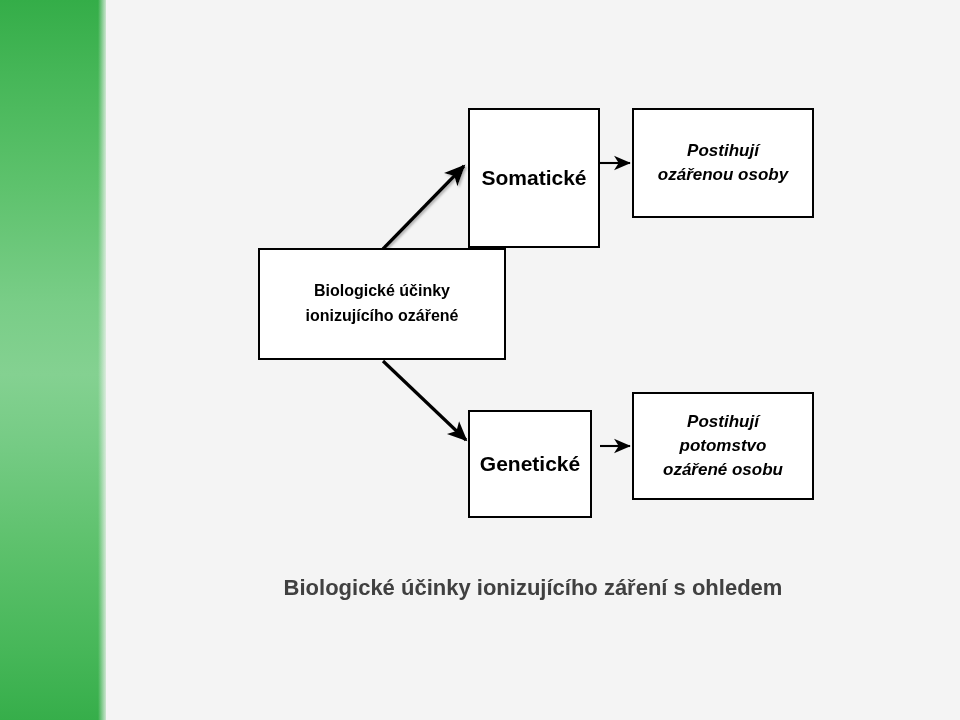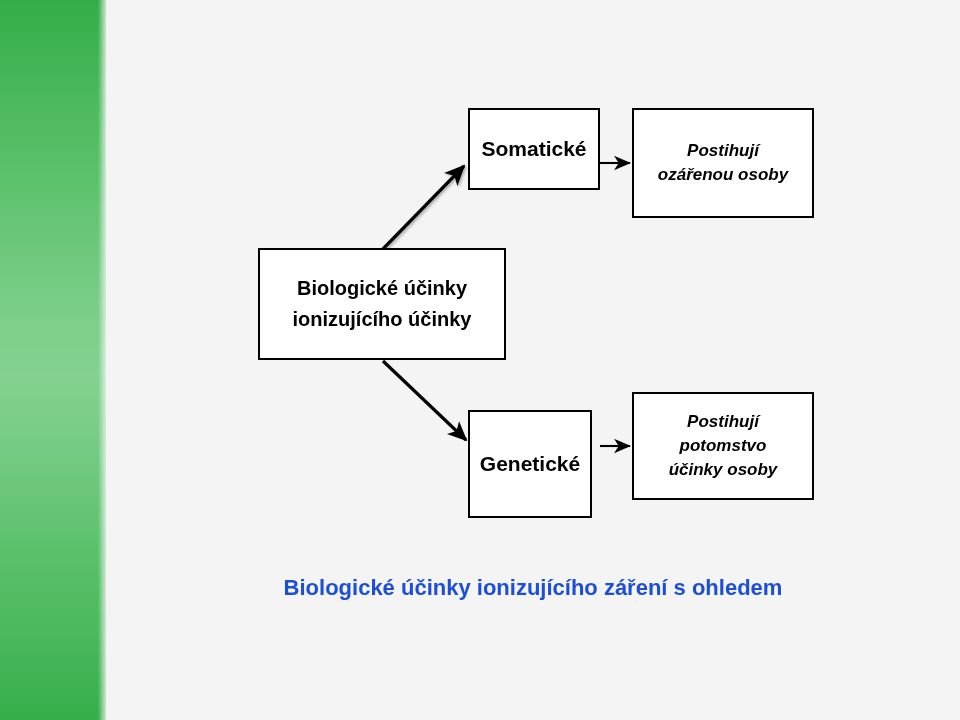--- a/index.html
+++ b/index.html
@@ -65,31 +65,31 @@
   }
 
   
   #node-root {
     left: 258px;
     top: 248px;
     width: 248px;
     height: 112px;
   }
   #node-root .node-label {
-    font-size: 20px;
+    font-size: 16px;
     font-weight: bold;
     line-height: 1.55;
   }
 
   
   #node-somaticke {
     left: 468px;
     top: 108px;
     width: 132px;
-    height: 82px;
+    height: 140px;
     align-items: center;
   }
   #node-geneticke {
     left: 468px;
     top: 410px;
     width: 124px;
     height: 108px;
   }
   #node-somaticke .node-label,
   #node-geneticke .node-label {
@@ -128,21 +128,21 @@
     pointer-events: none;
   }
 
   
   #caption {
     position: absolute;
     left: 106px;
     top: 572px;
     width: 854px;
     text-align: center;
-    color: #1d4ed8;
+    color: #404040;
     font-size: 22px;
     font-weight: bold;
     line-height: 1.42;
   }
   #caption .caption-line {
     display: block;
     white-space: nowrap;
   }
 </style>
 </head>
@@ -171,21 +171,21 @@
     <line x1="383" y1="361" x2="466" y2="440" stroke="#000000" stroke-width="3.2" marker-end="url(#arrow-thick)"></line>
 
     <line x1="600" y1="163" x2="630" y2="163" stroke="#000000" stroke-width="2.1" marker-end="url(#arrow-thin)"></line>
 
     <line x1="600" y1="446" x2="630" y2="446" stroke="#000000" stroke-width="2.1" marker-end="url(#arrow-thin)"></line>
   </svg>
 
   <div class="node" id="node-root">
     <span class="node-label">
       <span>Biologické účinky</span><br>
-      <span>ionizujícího účinky</span>
+      <span>ionizujícího ozářené</span>
     </span>
   </div>
 
   <div class="node" id="node-somaticke">
     <span class="node-label">Somatické</span>
   </div>
 
   <div class="node" id="node-effect-somatic">
     <span class="node-label">
       <span>Postihují</span><br>
@@ -194,21 +194,21 @@
   </div>
 
   <div class="node" id="node-geneticke">
     <span class="node-label">Genetické</span>
   </div>
 
   <div class="node" id="node-effect-genetic">
     <span class="node-label">
       <span>Postihují</span><br>
       <span>potomstvo</span><br>
-      <span>účinky osoby</span>
+      <span>ozářené osobu</span>
     </span>
   </div>
 
   <div id="caption">
     <span class="caption-line">Biologické účinky ionizujícího záření s ohledem</span>
   </div>
 
 </div>
 
 </body></html>

